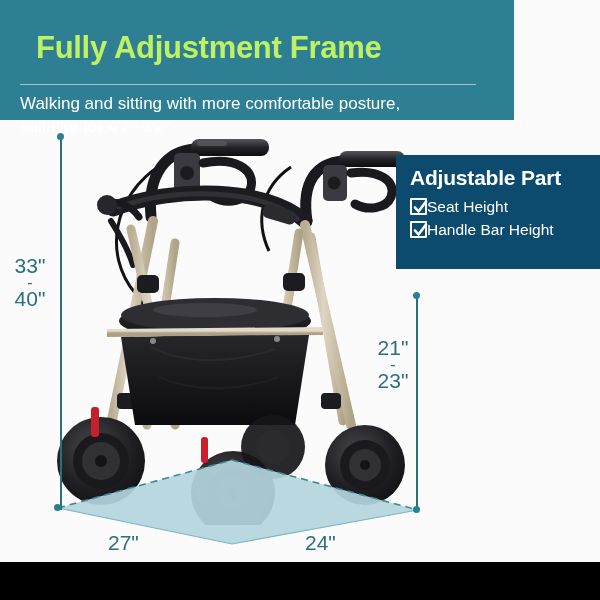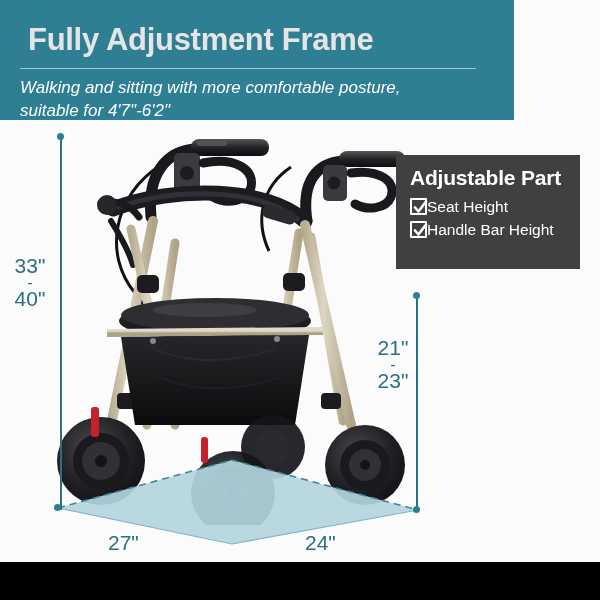--- a/index.html
+++ b/index.html
@@ -12,47 +12,46 @@
   .page{position:absolute;inset:0;background:#fbfbfc;}
 
   
   .header-band{
     position:absolute;left:0;top:0;width:514px;height:120px;
     background:#2e7f93;
     box-sizing:border-box;
     padding:12px 0 0 20px;
   }
   .header-title{
-    color:#e5e5e5;
+    color:#bef264;
     font-size:31px;
     font-weight:bold;
     letter-spacing:-0.3px;
     line-height:40px;
-    margin:8px;
+    margin:16px;
     white-space:nowrap;
   }
   .header-rule{
     width:456px;height:1px;background:rgba(255,255,255,.55);
     margin:4px 0 7px 0;
   }
   .header-sub{
     color:#ffffff;
     font-size:17px;
     line-height:23px;
     font-weight:400;
     margin:0;
     max-width:470px;
-    font-style:italic;
   }
   .header-sub span{display:block;}
 
   
   .adj-box{
-    position:absolute;left:396px;top:155px;width:184px;height:114px;
-    background:#404040;
+    position:absolute;left:396px;top:155px;width:204px;height:114px;
+    background:#0c4a6e;
     box-sizing:border-box;
     padding:9px 0 0 14px;
   }
   .adj-title{
     color:#ffffff;font-size:21px;font-weight:bold;line-height:27px;margin:0 0 6px 0;
     letter-spacing:-0.2px;
   }
   .adj-item{display:flex;align-items:center;margin-bottom:4px;}
   .chk{
     width:17px;height:17px;border:2px solid #ffffff;box-sizing:border-box;

